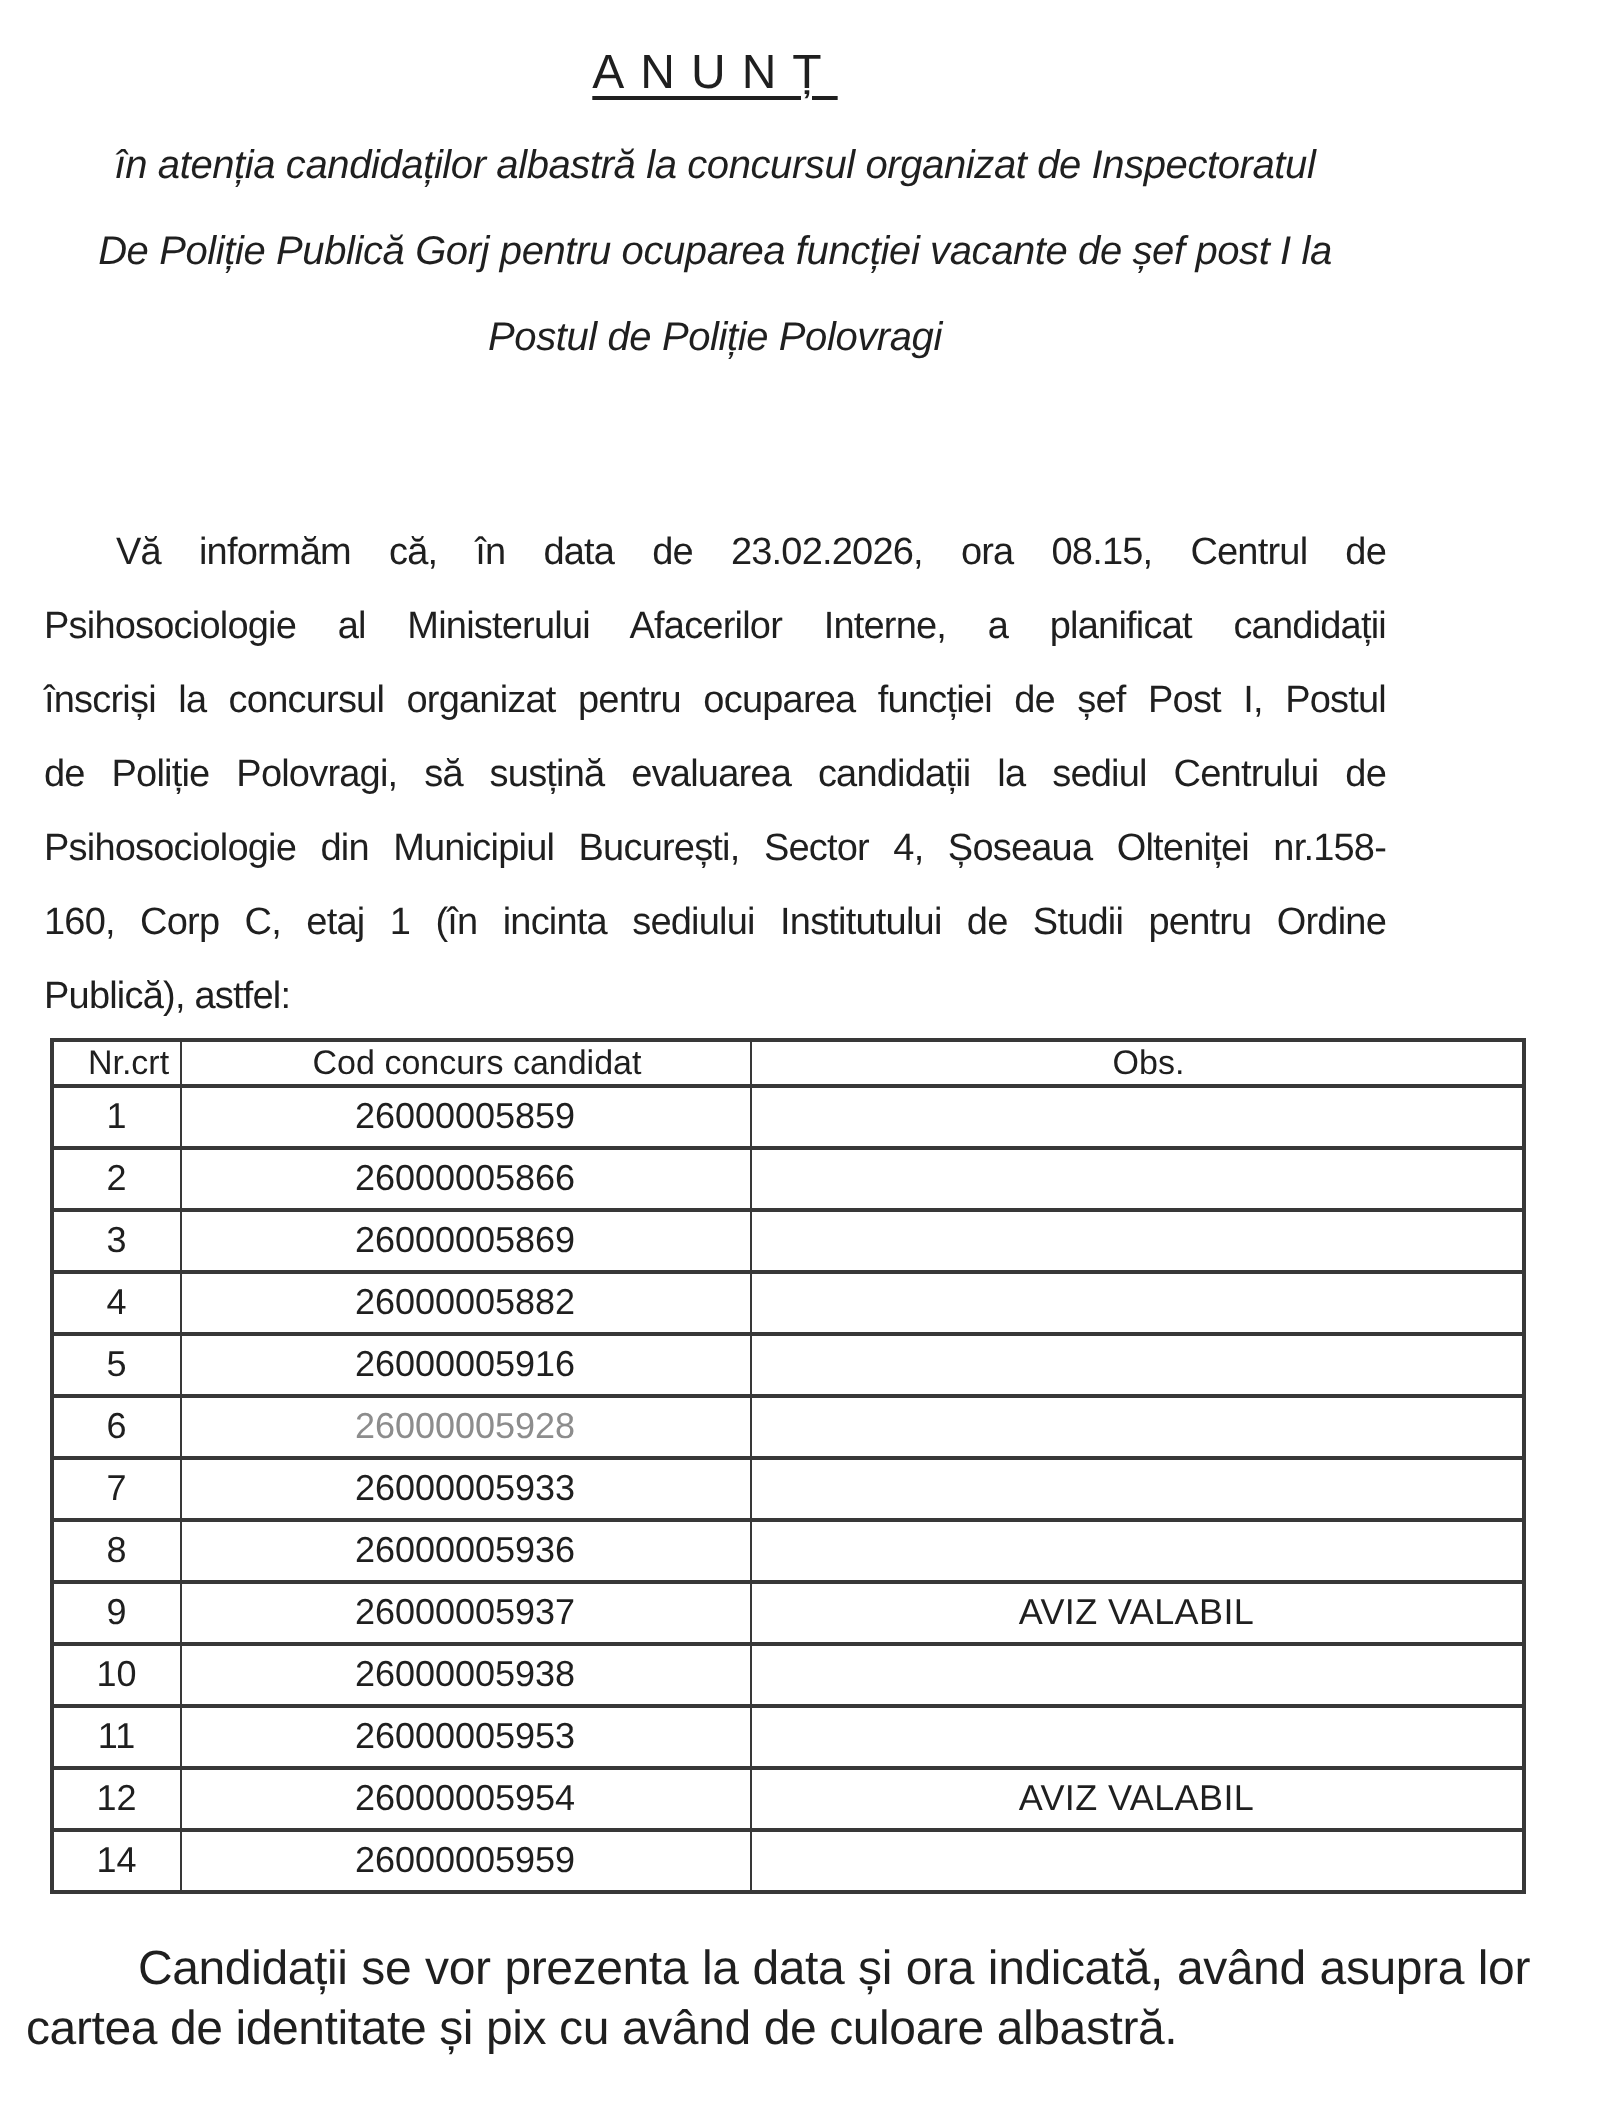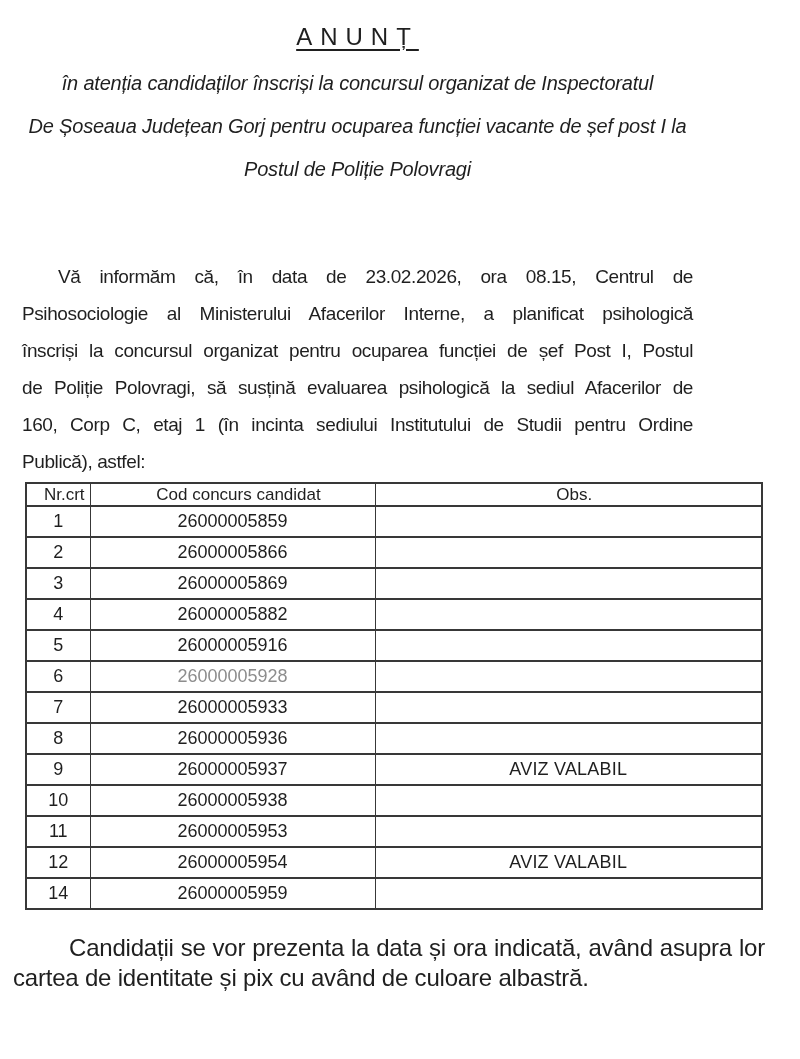--- a/index.html
+++ b/index.html
@@ -115,30 +115,31 @@
   }
 </style>
 </head>
 <body>
 
 <div class="page">
 
   <h1 class="doc-title"><span>ANUNȚ</span></h1>
 
   <div class="subtitle">
-    <div class="sline">în atenția candidaților înscriși la concursul organizat de Inspectoratul</div>
-    <div class="sline">De Șoseaua Județean Gorj pentru ocuparea funcției vacante de șef post I la</div>
+    <div class="sline">în atenția candidaților albastră la concursul organizat de Inspectoratul</div>
+    <div class="sline">De Poliție Publică Gorj pentru ocuparea funcției vacante de șef post I la</div>
     <div class="sline">Postul de Poliție Polovragi</div>
   </div>
 
   <div class="intro">
     <div class="pline first">Vă informăm că, în data de 23.02.2026, ora 08.15, Centrul de</div>
-    <div class="pline">Psihosociologie al Ministerului Afacerilor Interne, a planificat psihologică</div>
+    <div class="pline">Psihosociologie al Ministerului Afacerilor Interne, a planificat candidații</div>
     <div class="pline">înscriși la concursul organizat pentru ocuparea funcției de șef Post I, Postul</div>
-    <div class="pline">de Poliție Polovragi, să susțină evaluarea psihologică la sediul Afacerilor de</div>
+    <div class="pline">de Poliție Polovragi, să susțină evaluarea candidații la sediul Centrului de</div>
+    <div class="pline">Psihosociologie din Municipiul București, Sector 4, Șoseaua Olteniței nr.158-</div>
     <div class="pline">160, Corp C, etaj 1 (în incinta sediului Institutului de Studii pentru Ordine</div>
     <div class="pline last">Publică), astfel:</div>
   </div>
 
   <table class="cand">
     <colgroup>
       <col class="c-nr">
       <col class="c-cod">
       <col class="c-obs">
     </colgroup>

